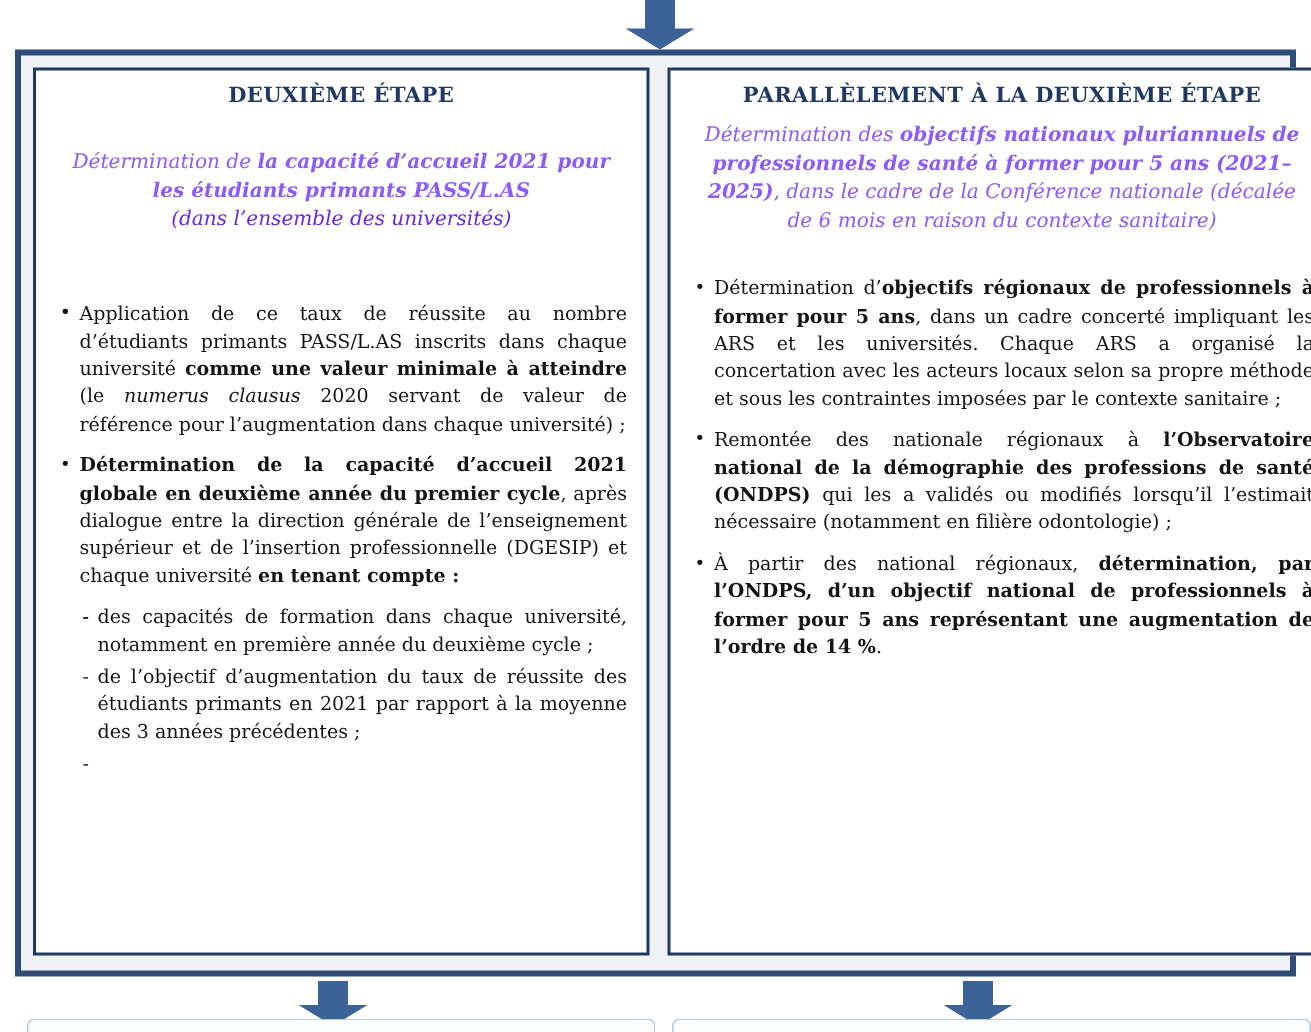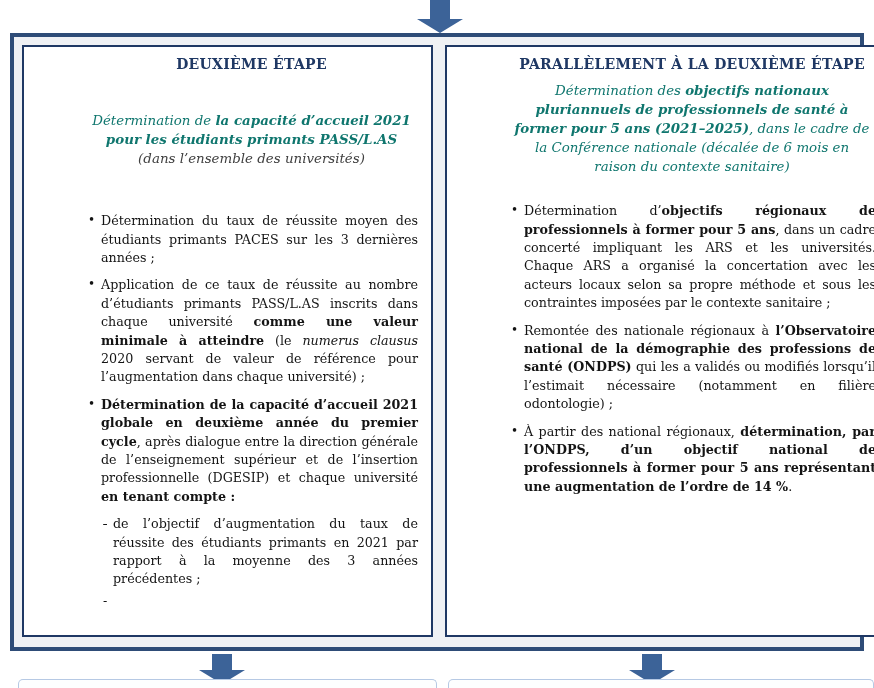--- a/index.html
+++ b/index.html
@@ -18,36 +18,35 @@
     position:absolute;left:10px;top:33px;width:854px;height:618px;
     background:#eff1f4;
     border:4px solid #2e4c77;
     box-sizing:border-box;
   }
   .stage-box{
     position:absolute;top:8px;height:592px;
     background:#ffffff;
     border:2px solid #1f3864;
     box-sizing:border-box;
-    padding-left:48px;
   }
   .stage-box.left{left:8px;width:411px;}
   .stage-box.right{left:431px;width:446px;}
 
   .box-title{
     font-weight:bold;text-align:center;color:#1f3864;
     font-size:14px;letter-spacing:.3px;margin:9px 10px 0 10px;
   }
   .box-subtitle{
-    text-align:center;color:#0f766e;
+    text-align:center;color:#8b5cf6;
     font-size:13.4px;line-height:1.42;margin:0 18px;
   }
-  .left .box-subtitle{margin-top:39px;}
+  .left .box-subtitle{margin-top:27px;}
   .right .box-subtitle{margin-top:9px;}
-  .subtitle-note{text-align:center;color:#404040;font-size:13.4px;line-height:1.42;}
+  .subtitle-note{text-align:center;color:#6d28d9;font-size:13.4px;line-height:1.42;}
 
   .bullets{
     font-size:12.7px;line-height:1.45;
     padding:0 13px 0 15px;color:#141414;
   }
   .left .bullets{margin-top:44px;}
   .right .bullets{margin-top:26px;}
 
   .item{position:relative;padding-left:14px;text-align:justify;margin-bottom:9px;}
   .item.dash{margin-left:15px;padding-left:11px;margin-bottom:3px;}
@@ -80,25 +79,25 @@
     </svg>
   </div>
 
   <div class="outer-frame">
 
     <div class="stage-box left">
       <div class="box-title">DEUXIÈME ÉTAPE</div>
       <div class="box-subtitle"><span class="seg-i">Détermination de </span><span class="seg-bi">la capacité d’accueil 2021 pour les étudiants primants PASS/L.AS</span></div>
       <div class="subtitle-note"><span class="seg-i">(dans l’ensemble des universités)</span></div>
       <div class="bullets">
-          <div class="item bullet"><span class="marker">•</span><span><span class="seg-n">Détermination du taux de réussite moyen des étudiants primants PACES sur les 3 dernières années ;</span></span></div>
+          <div class="item bullet"><span class="marker">•</span></div>
           <div class="item bullet"><span class="marker">•</span><span><span class="seg-n">Application de ce taux de réussite au nombre d’étudiants primants PASS/L.AS inscrits dans chaque université </span><span class="seg-b">comme une valeur minimale à atteindre</span><span class="seg-n"> (le </span><span class="seg-i">numerus clausus</span><span class="seg-n"> 2020 servant de valeur de référence pour l’augmentation dans chaque université) ;</span></span></div>
           <div class="item bullet"><span class="marker">•</span><span><span class="seg-b">Détermination de la capacité d’accueil 2021 globale en deuxième année du premier cycle</span><span class="seg-n">, après dialogue entre la direction générale de l’enseignement supérieur et de l’insertion professionnelle (DGESIP) et chaque université </span><span class="seg-b">en tenant compte :</span></span></div>
           <div class="item dash"><span class="marker">-</span></div>
-          <div class="item dash"><span class="marker">-</span></div>
+          <div class="item dash"><span class="marker">-</span><span><span class="seg-n">des capacités de formation dans chaque université, notamment en première année du deuxième cycle ;</span></span></div>
           <div class="item dash"><span class="marker">-</span><span><span class="seg-n">de l’objectif d’augmentation du taux de réussite des étudiants primants en 2021 par rapport à la moyenne des 3 années précédentes ;</span></span></div>
           <div class="item dash"><span class="marker">-</span></div>
         </div>
     </div>
 
     <div class="stage-box right">
       <div class="box-title">PARALLÈLEMENT À LA DEUXIÈME ÉTAPE</div>
       <div class="box-subtitle"><span class="seg-i">Détermination des </span><span class="seg-bi">objectifs nationaux pluriannuels de professionnels de santé à former pour 5 ans (2021–2025)</span><span class="seg-i">, dans le cadre de la Conférence nationale (décalée de 6 mois en raison du contexte sanitaire)</span></div>
       <div class="bullets">
           <div class="item bullet"><span class="marker">•</span><span><span class="seg-n">Détermination d’</span><span class="seg-b">objectifs régionaux de professionnels à former pour 5 ans</span><span class="seg-n">, dans un cadre concerté impliquant les ARS et les universités. Chaque ARS a organisé la concertation avec les acteurs locaux selon sa propre méthode et sous les contraintes imposées par le contexte sanitaire ;</span></span></div>

